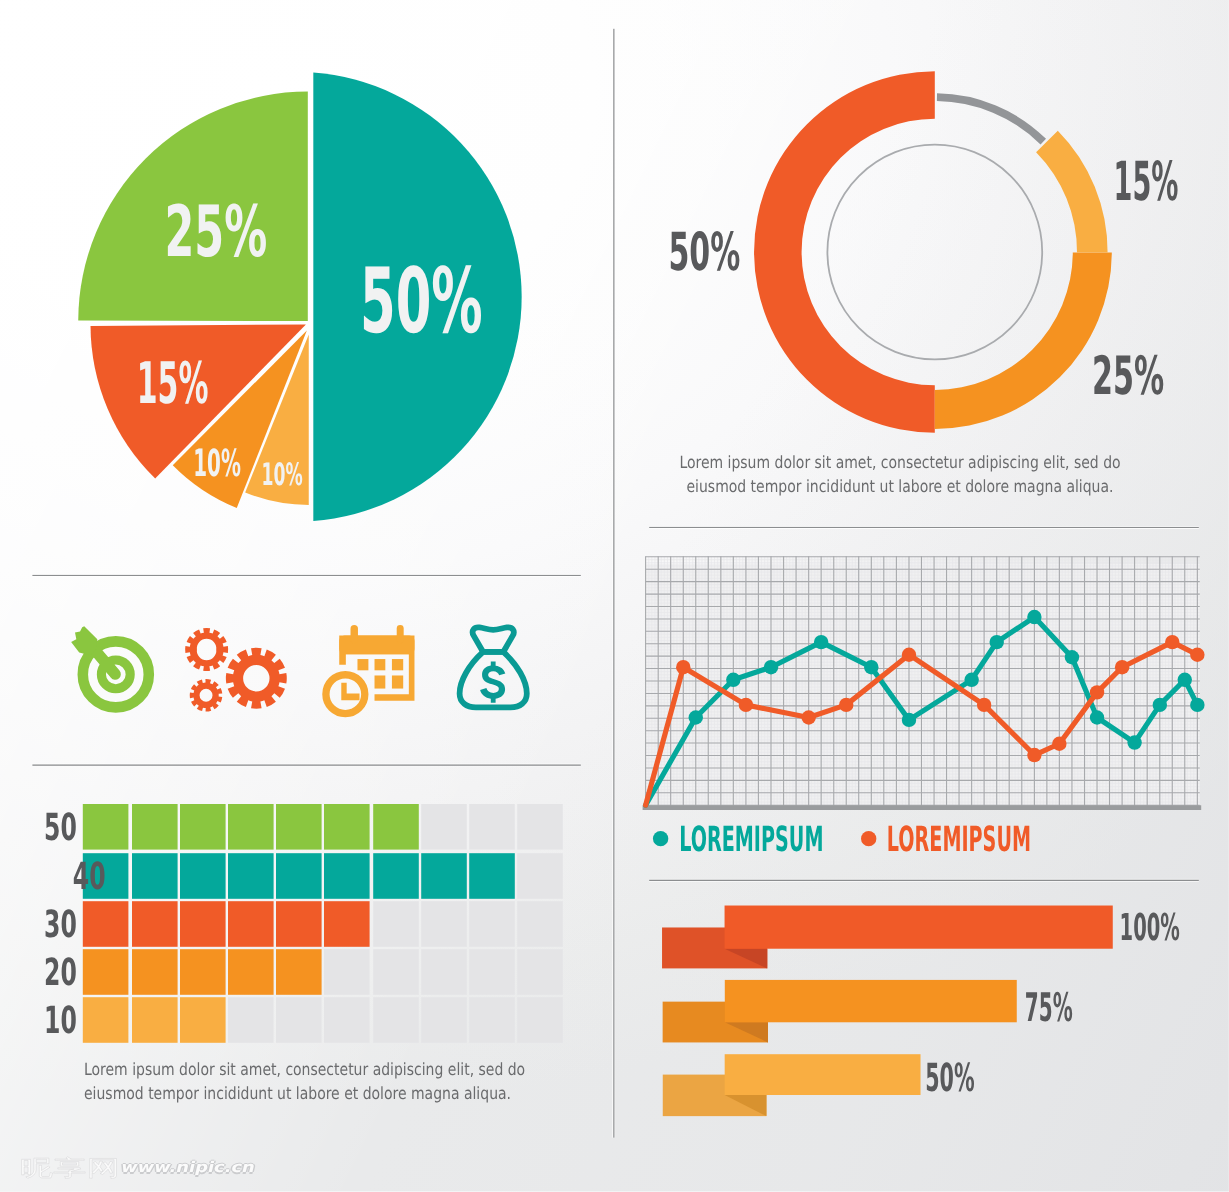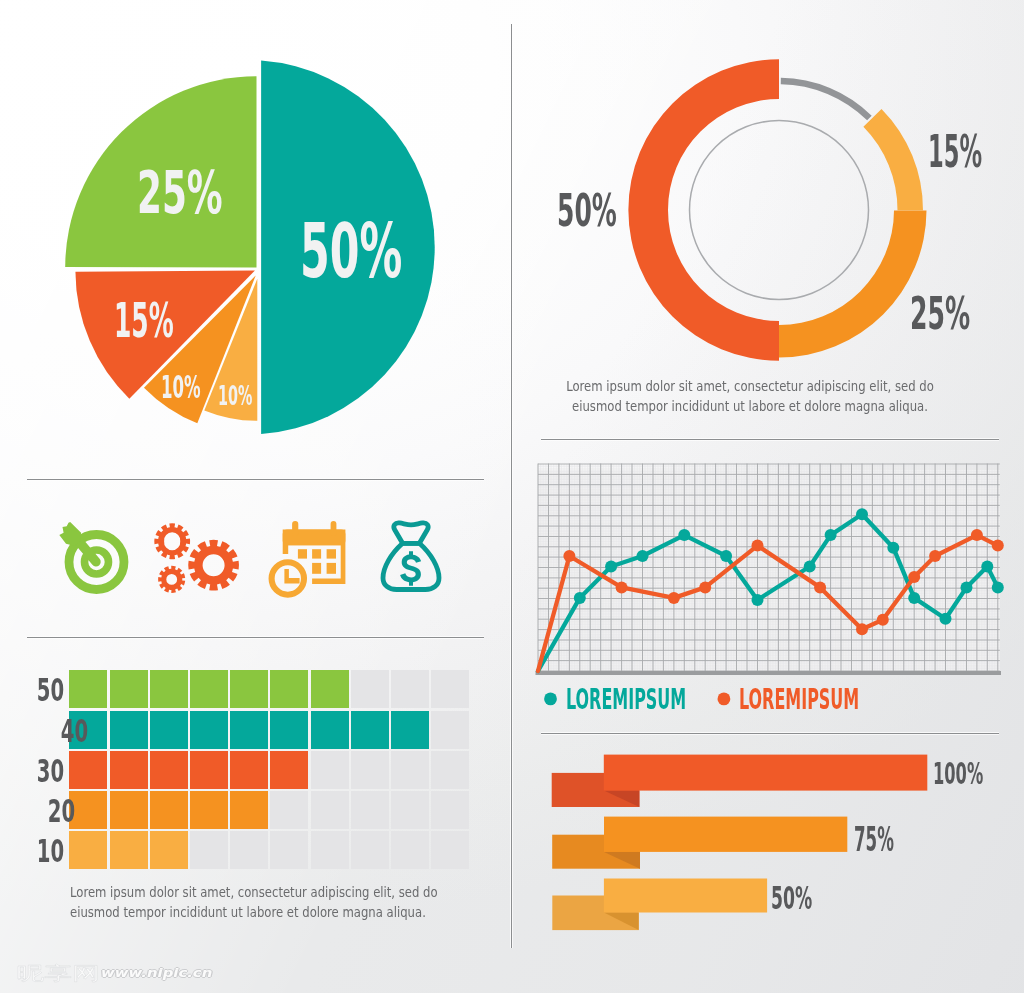--- a/index.html
+++ b/index.html
@@ -176,21 +176,21 @@
 <div class="sq" style="left:230.1px;top:831.2px;width:38.0px;height:38.0px;background:#e4e4e6;"></div>
 <div class="sq" style="left:270.3px;top:831.2px;width:38.0px;height:38.0px;background:#e4e4e6;"></div>
 <div class="sq" style="left:310.5px;top:831.2px;width:38.0px;height:38.0px;background:#e4e4e6;"></div>
 <div class="sq" style="left:350.7px;top:831.2px;width:38.0px;height:38.0px;background:#e4e4e6;"></div>
 <div class="sq" style="left:390.9px;top:831.2px;width:38.0px;height:38.0px;background:#e4e4e6;"></div>
 <div class="sq" style="left:431.1px;top:831.2px;width:38.0px;height:38.0px;background:#e4e4e6;"></div>
 </div>
 <div class="abs" style="left:0px;top:675.4px;width:64.4px;text-align:right;"><span class="num" style="font-size:31.2px;color:#58595b;transform:scaleX(0.70);transform-origin:100% 0;display:inline-block;">50</span></div>
 <div class="abs" style="left:0px;top:715.6px;width:64.4px;text-align:right;margin-left:24px;"><span class="num" style="font-size:31.2px;color:#58595b;transform:scaleX(0.70);transform-origin:100% 0;display:inline-block;">40</span></div>
 <div class="abs" style="left:0px;top:755.8px;width:64.4px;text-align:right;"><span class="num" style="font-size:31.2px;color:#58595b;transform:scaleX(0.70);transform-origin:100% 0;display:inline-block;">30</span></div>
-<div class="abs" style="left:11px;top:796.0px;width:64.4px;text-align:right;"><span class="num" style="font-size:31.2px;color:#58595b;transform:scaleX(0.70);transform-origin:100% 0;display:inline-block;">20</span></div>
+<div class="abs" style="left:0px;top:796.0px;width:64.4px;text-align:right;"><span class="num" style="font-size:31.2px;color:#58595b;transform:scaleX(0.70);transform-origin:100% 0;display:inline-block;">20</span></div>
 <div class="abs" style="left:0px;top:836.2px;width:64.4px;text-align:right;"><span class="num" style="font-size:31.2px;color:#58595b;transform:scaleX(0.70);transform-origin:100% 0;display:inline-block;">10</span></div>
 <div class="abs body-txt" style="left:70px;top:883px;">
  <div>Lorem ipsum dolor sit amet, consectetur adipiscing elit, sed do</div>
  <div>eiusmod tempor incididunt ut labore et dolore magna aliqua.</div>
 </div>
 <svg class="abs" style="left:0;top:0;" width="1024" height="700" viewBox="0 0 1024 700">
  <rect x="538" y="470" width="461.8" height="201.5" fill="#f0f0f1"></rect>
  <g stroke="#e7e8ea" stroke-width="0.6">
         <line x1="538.00" y1="464" x2="538.00" y2="671.5"></line>
         <line x1="540.61" y1="464" x2="540.61" y2="671.5"></line>

